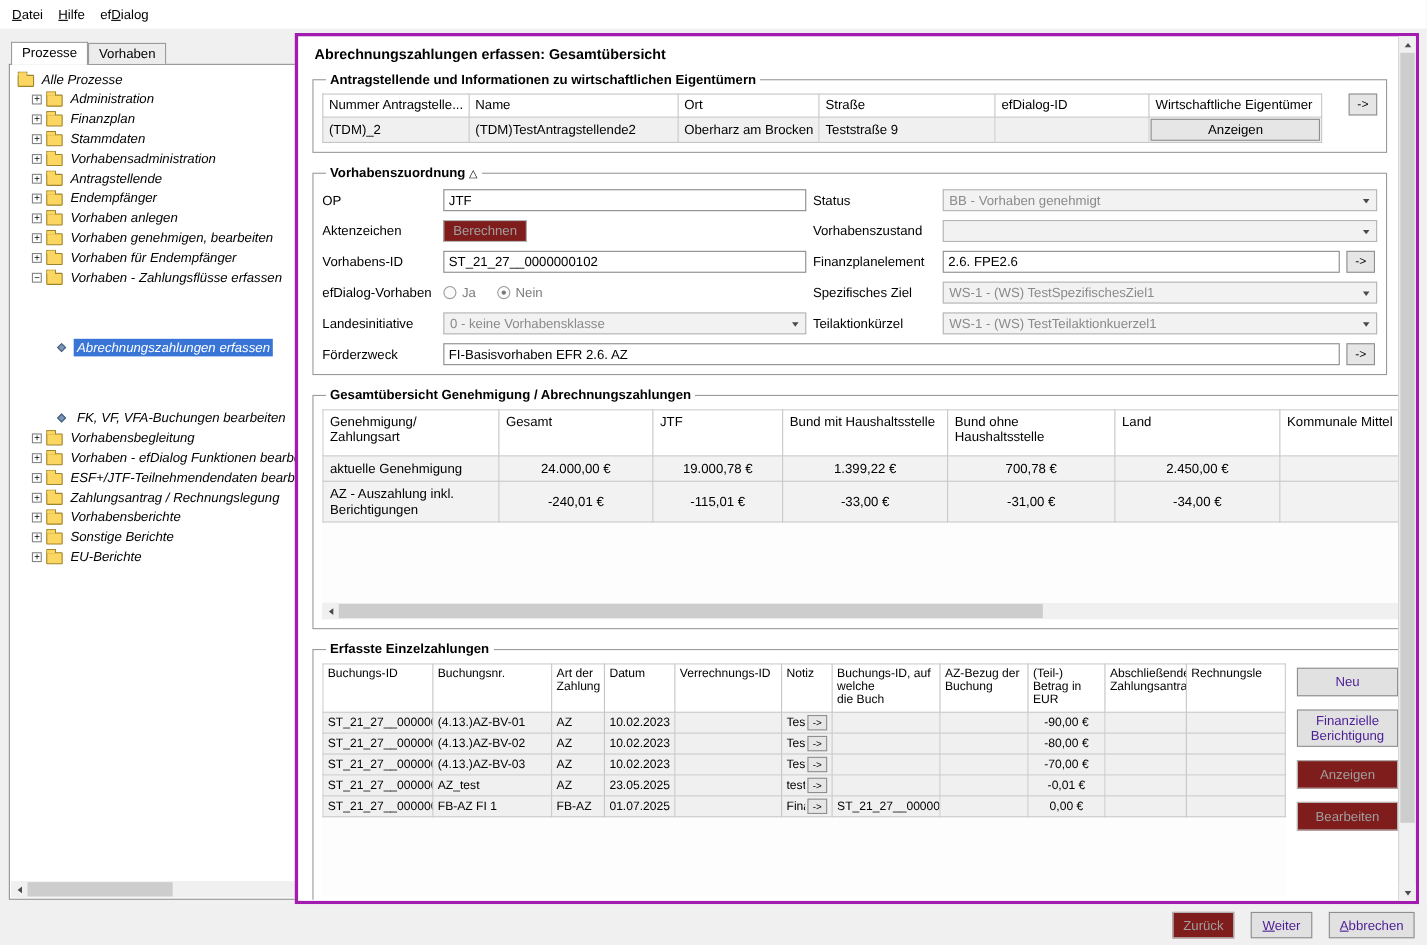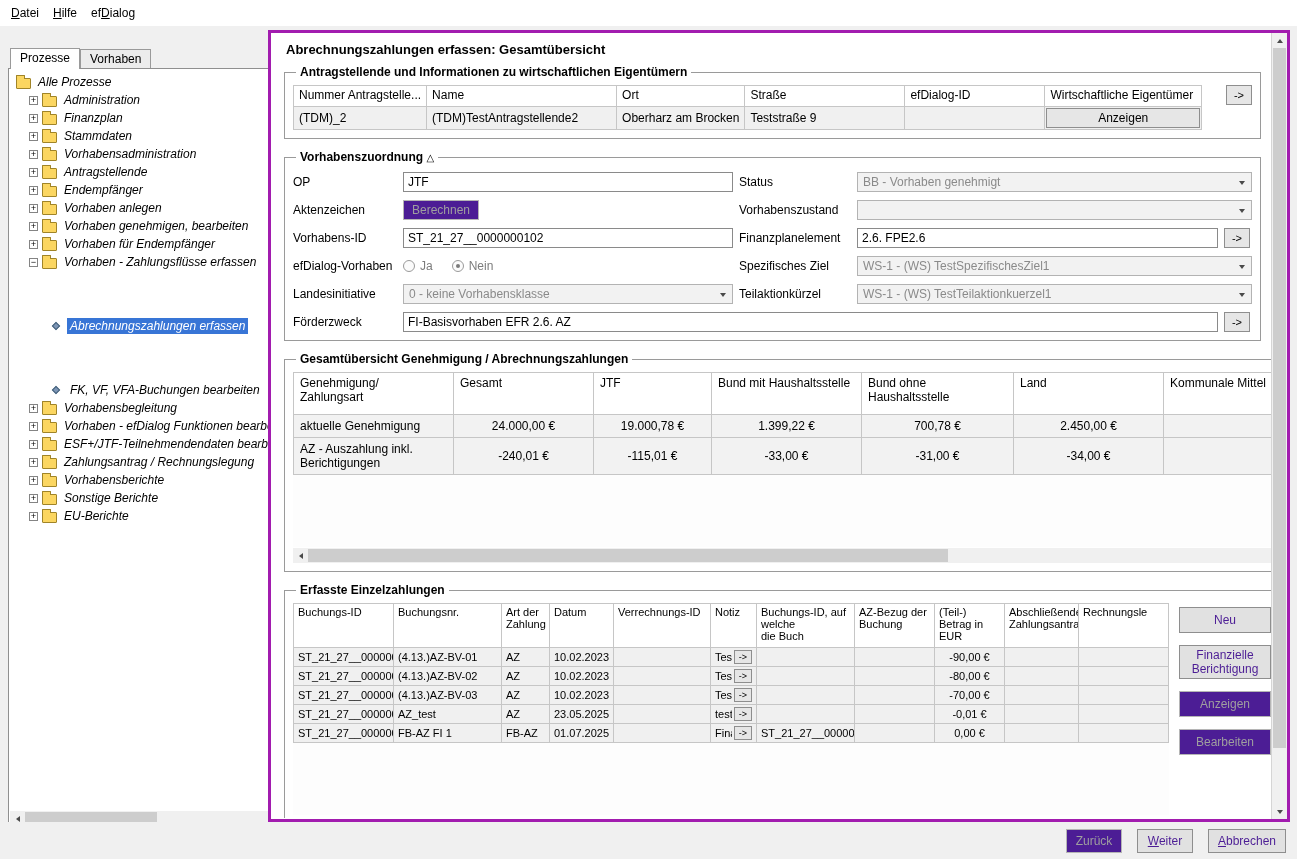--- a/index.html
+++ b/index.html
@@ -5,21 +5,21 @@
   * { margin:0; padding:0; box-sizing:border-box; cursor:default; }
   html,body { width:1297px; height:859px; }
   body { position:relative; background:#f0f0f0; font-family:"Liberation Sans",sans-serif; font-size:12px; color:#000; overflow:hidden; }
 
   
   .menubar { position:absolute; left:0; top:0; width:100%; height:26px; background:#fff; display:flex; align-items:center; padding-left:4px; }
   .menu-item { padding:4px 7px; }
   .menu-item u { text-decoration:underline; }
 
   
-  .sidebar { position:absolute; left:8px; top:48px; width:280px; height:780px; }
+  .sidebar { position:absolute; left:8px; top:38px; width:280px; height:780px; }
   .tabs { position:relative; height:20px; display:flex; padding-left:2px; z-index:3; }
   .tab { border:1px solid #9a9a9a; border-bottom:none; background:#ececec; padding:2px 9px 0; height:19px; margin-top:1px; }
   .tab.active { background:#fff; height:21px; margin-top:0; margin-bottom:-1px; z-index:4; }
   .tree-panel { position:absolute; left:0; top:20px; right:0; bottom:0; background:#fff; border:1px solid #8f8f8f; }
   .tree { position:absolute; left:1px; top:1px; right:1px; bottom:16px; overflow:hidden; padding:3px 0 0 3px;font-style:italic; }
   .ti { display:flex; align-items:center; height:18px; gap:4px; white-space:nowrap; }
   .l0 { padding-left:3px; }
   .l1 { padding-left:16px; }
   .l2 { padding-left:38px;margin-top:46px; }
   .exp { width:9px; height:9px; border:1px solid #848484; background:#fff; position:relative; flex:0 0 auto; }
@@ -72,21 +72,21 @@
   .form-grid { display:grid; grid-template-columns:104px 330px 112px 1fr 28px; column-gap:6px; row-gap:8px; align-items:center; margin-top:2px; }
   .flabel { white-space:nowrap; overflow:hidden; }
   .tin { height:20px; border:1px solid #8a8a8a; background:#fff; padding:1px 4px; font:12px "Liberation Sans",sans-serif; width:100%; }
   .dd { height:20px; border:1px solid #b3b3b3; background:#f2f2f2; color:#8a8a8a; display:flex; align-items:center; padding:0 20px 0 5px; position:relative; overflow:hidden; white-space:nowrap; }
   .ddarrow { position:absolute; right:6px; top:8px; }
   .span45 { grid-column:4 / 6; }
   .span24 { grid-column:2 / 5; }
   .akz { display:flex; gap:6px; }
   .akz .tin { flex:1; }
   .btn { background:#e1e1e1; border:1px solid #8e8e8e; font:12px "Liberation Sans",sans-serif; padding:3px 8px; color:#4c1d95; }
-  .btn.dis { color:#9f9f9f; border-color:#b5b5b5; background:#4c1d95; }
+  .btn.dis { color:#9f9f9f; border-color:#b5b5b5; background:#7f1d1d; }
   .btn-sm { height:20px; padding:0 8px; flex:0 0 auto; }
   .radio-row { display:flex; align-items:center; gap:5px; color:#7c7c7c; }
   .radio { width:12px; height:12px; border-radius:50%; border:1px solid #9a9a9a; background:#fbfbfb; position:relative; flex:0 0 auto; }
   .radio.checked::after { content:""; position:absolute; left:3px; top:3px; width:4px; height:4px; border-radius:50%; background:#7a7a7a; }
   .rgap { margin-left:14px; }
 
   
   .vp3 { height:175px; overflow:hidden; background:#fdfdfd; position:relative; }
   .tbl2 { width:1040px; }
   .tbl2 th { height:42px; padding:3px 6px; }

